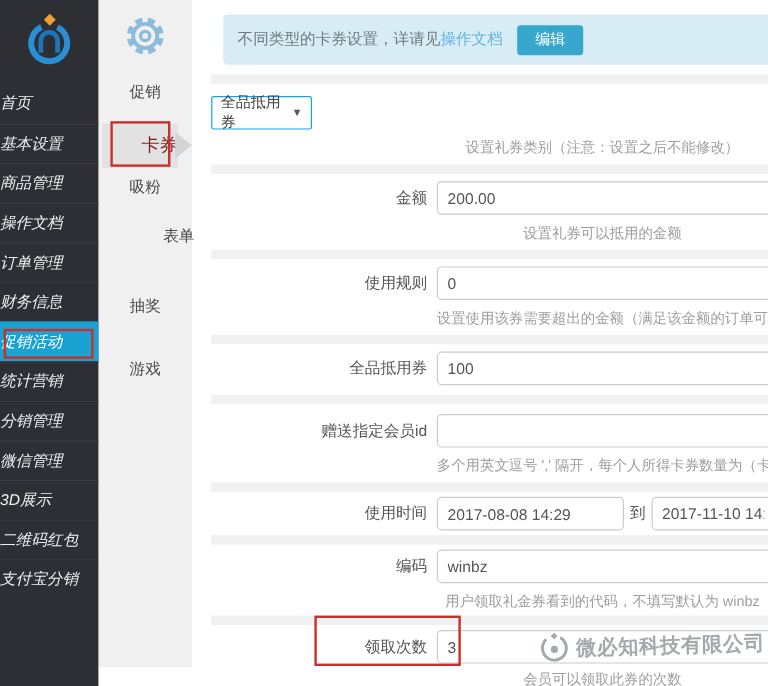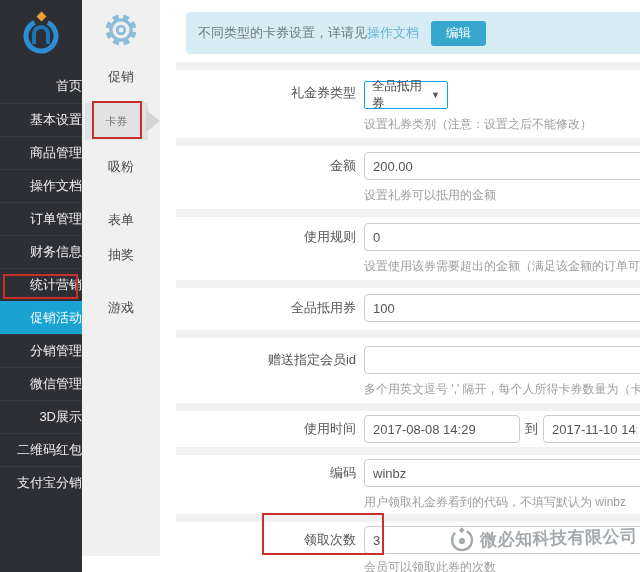--- a/index.html
+++ b/index.html
@@ -4,33 +4,33 @@
 <style>
   * { margin:0; padding:0; box-sizing:border-box; }
   body { background:#888; }
   .page { position:relative; width:640px; height:572px; overflow:hidden; background:#fff;
           font-family:"Liberation Sans", sans-serif; margin:0 auto; }
 
   
   .sidebar { position:absolute; left:0; top:0; width:82px; height:572px; background:#2e2f35; z-index:5; }
   .logo-wrap { height:66px; display:flex; align-items:center; justify-content:center; }
   .nav { padding-top:4px; }
-  .nav-item { height:33px; line-height:32px; text-align:right; color:#f0f0f0; font-size:13px;
-              border-top:1px solid #3a3b42; cursor:pointer; white-space:nowrap; }
+  .nav-item { height:33px; line-height:32px; text-align:left; color:#f0f0f0; font-size:13px;
+              border-top:1px solid #3a3b42; cursor:pointer; white-space:nowrap;font-style:italic; }
   .nav-item:first-child { border-top:none; }
   .nav-item.active { background:#1aa2d3; border-top-color:#1aa2d3; color:#fff; }
 
   
   .subnav { position:absolute; left:82px; top:0; width:78px; height:556px; background:#f0f0f1; z-index:4; }
   .gear-wrap { position:absolute; top:12px; left:0; width:78px; text-align:center; }
   .subnav-item { position:absolute; left:0; width:78px; text-align:center; font-size:13px; color:#4a4a4a;
                  height:20px; line-height:20px; cursor:pointer; }
-  .sn-0 { top:67px; } .sn-2 { top:158px;font-family:Liberation Mono, monospace; } .sn-3 { top:210px; } .sn-4 { top:245px; } .sn-5 { top:298px; }
+  .sn-0 { top:67px; } .sn-2 { top:146px; } .sn-3 { top:187px;margin-left:28px; } .sn-4 { top:245px; } .sn-5 { top:298px; }
   .subnav-sel { position:absolute; left:3px; top:103px; width:63px; height:37px; background:#e2e2e3;
-                text-align:center; line-height:37px; font-size:11px; color:#737373; cursor:pointer; }
+                text-align:right; line-height:37px; font-size:15px; color:#7f1d1d; cursor:pointer; }
   .subnav-notch { position:absolute; left:64px; top:110px; width:0; height:0;
                   border-top:11px solid transparent; border-bottom:11px solid transparent;
                   border-left:14px solid #d2d4d6; }
 
   
   .content { position:absolute; left:160px; top:0; width:480px; height:572px; background:#fff;padding-left:16px; }
   .notice { margin:12px 0 0 10px; height:42px; background:#d8ecf6; border-radius:4px 0 0 4px;
             display:flex; align-items:center; padding:0 12px; font-size:13px; color:#6f7a80; }
   .notice-link { color:#64b4da; cursor:pointer; text-decoration:none; }
   .edit-btn { margin-left:12px; background:#38a7cd; color:#fff; border:none; border-radius:3px;
@@ -43,21 +43,21 @@
   .g4 { padding:6px 0 8px 0; }
   .g5 { padding:8px 0 6px 0; }
   .g6, .g7, .g8 { padding:4px 0; }
   .row { display:flex; align-items:center; }
   .flabel { flex:none; width:188px; padding-right:8px; text-align:right; font-size:13px; color:#555;
             line-height:28px; white-space:nowrap; }
   .fctrl { flex:1; min-width:0; margin-right:-6px; }
   .txt { width:100%; height:28px; border:1px solid #ccc; border-radius:4px; padding:0 8px;
          font-size:13px; color:#555; background:#fff; outline:none; font-family:inherit; }
   .helper { margin:8px 0 0 188px; font-size:12px; color:#9e9e9e; height:15px; line-height:15px;
-            white-space:nowrap; overflow:hidden; }
+            white-space:nowrap; overflow:hidden;text-align:center; }
   .g8 .helper { margin-top:6px; }
   .select-box { display:inline-flex; align-items:center; justify-content:space-between; width:84px;
                 height:28px; border:1px solid #0ea5e9; border-radius:2px; padding:0 7px; font-size:12.5px;
                 color:#444; background:#fff; cursor:pointer; }
   .caret { font-size:9px; color:#555; }
   .date-ctrl { display:flex; align-items:center; }
   .date-from { flex:none; width:156px; }
   .date-sep { flex:none; padding:0 5px; font-size:13px; color:#555; }
   .date-to { flex:1; min-width:0; }
 
@@ -86,22 +86,22 @@
         <rect x="20" y="3" width="7" height="7" fill="#f0a030" transform="rotate(45 23.5 6.5)"></rect>
       </svg>
     </div>
     <div class="nav">
       <div class="nav-item">首页</div>
       <div class="nav-item">基本设置</div>
       <div class="nav-item">商品管理</div>
       <div class="nav-item">操作文档</div>
       <div class="nav-item">订单管理</div>
       <div class="nav-item">财务信息</div>
+      <div class="nav-item active">促销活动</div>
       <div class="nav-item">统计营销</div>
-      <div class="nav-item active">促销活动</div>
       <div class="nav-item">分销管理</div>
       <div class="nav-item">微信管理</div>
       <div class="nav-item">3D展示</div>
       <div class="nav-item">二维码红包</div>
       <div class="nav-item">支付宝分销</div>
     </div>
   </div>
 
   <div class="subnav">
     <div class="gear-wrap">
@@ -126,21 +126,20 @@
       <span>不同类型的卡券设置，详请见</span>
         <a class="notice-link">操作文档</a>
       <button class="edit-btn">编辑</button>
     </div>
 
     <div class="spacer8"></div>
     <div class="band"></div>
 
     <div class="group g-std">
       <div class="row">
-        <div class="flabel">礼金券类型</div>
         <div class="fctrl">
           <div class="select-box">
             <span>全品抵用券</span>
             <span class="caret">▼</span>
           </div>
         </div>
       </div>
       <div class="helper">设置礼券类别（注意：设置之后不能修改）</div>
     </div>
     <div class="band"></div>

